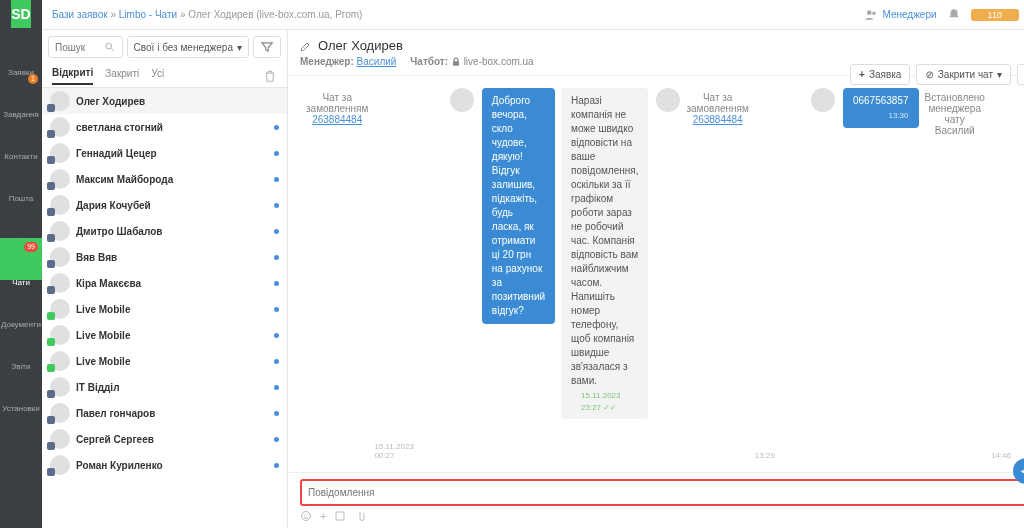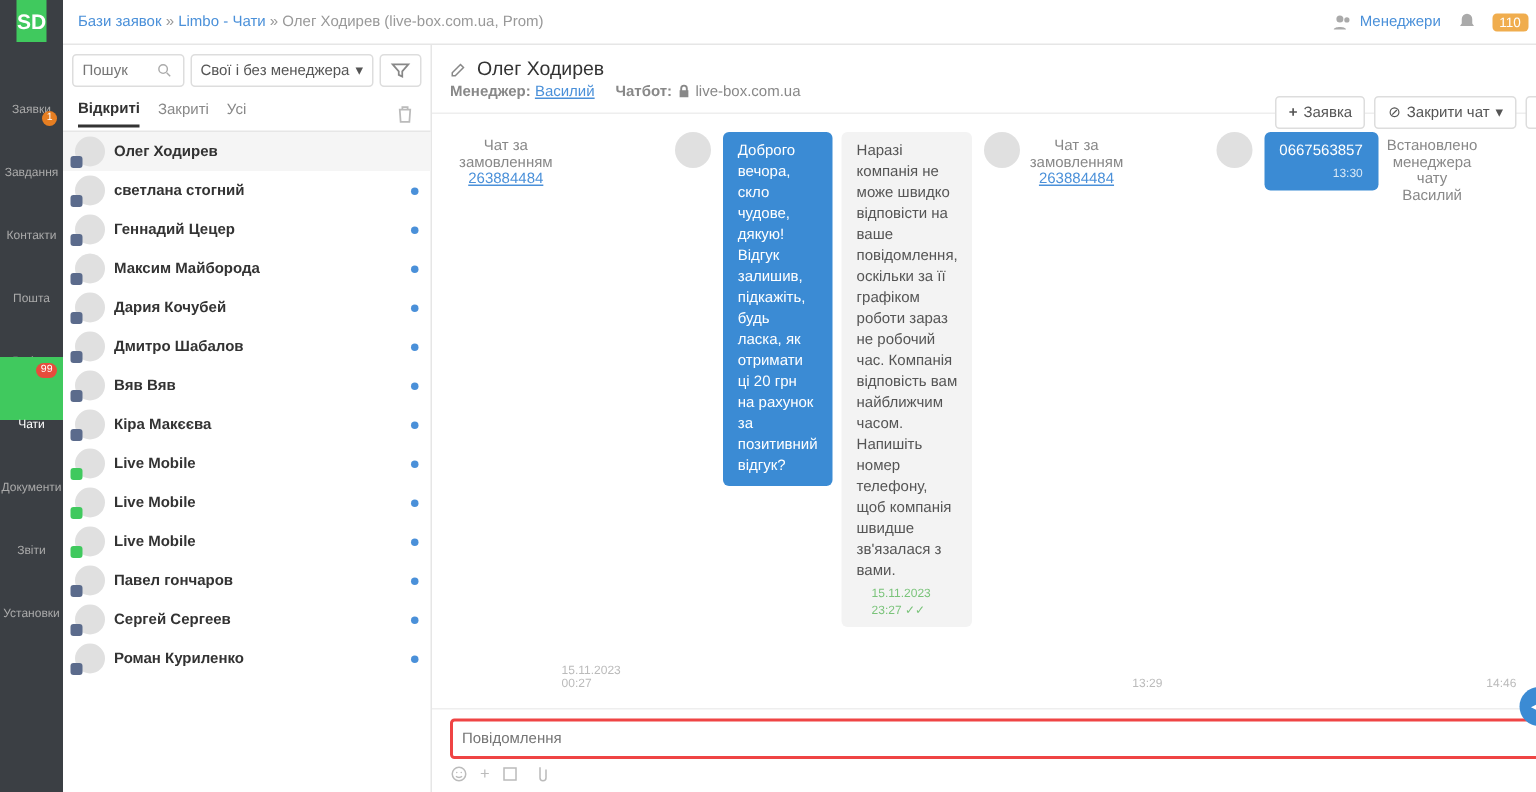--- a/index.html
+++ b/index.html
@@ -11,21 +11,21 @@
 .sidebar-item svg{width:16px;height:16px;fill:#aaa;margin-bottom:2px;}
 .sidebar-item.active{background:#40c95e;color:#fff;}
 .sidebar-item.active svg{fill:#fff;}
 .sidebar-badge{position:absolute;top:4px;right:4px;background:#e67e22;color:#fff;font-size:7px;padding:0 3px;border-radius:6px;line-height:10px;}
 .main{flex:1;display:flex;flex-direction:column;}
 .topbar{height:30px;border-bottom:1px solid #e6e6e6;display:flex;align-items:center;padding:0 10px;font-size:10px;}
 .breadcrumb a{color:#4a90d9;text-decoration:none;}
 .breadcrumb span{color:#999;}
 .topbar-right{margin-left:auto;display:flex;align-items:center;gap:10px;}
 .topbar-right a{color:#4a90d9;text-decoration:none;display:flex;align-items:center;gap:4px;}
-.badge-count{background:#f0ad4e;color:#fff;font-size:9px;padding:1px 5px;border-radius:3px;}
+.badge-count{background:#f0ad4e;color:#fff;font-size:9px;padding:1px 17px;border-radius:3px;}
 .content{flex:1;display:flex;overflow:hidden;}
 .list-panel{width:246px;border-right:1px solid #e6e6e6;display:flex;flex-direction:column;}
 .search-row{display:flex;padding:6px;gap:4px;}
 .search-box{flex:1;display:flex;align-items:center;border:1px solid #ddd;border-radius:3px;padding:3px 6px;background:#fff;}
 .search-box input{border:none;outline:none;width:100%;font-size:10px;}
 .sicon{width:14px;height:14px;fill:#aaa;}
 .filter-btn{border:1px solid #ddd;background:#fff;padding:3px 6px;border-radius:3px;font-size:10px;display:flex;align-items:center;gap:4px;cursor:pointer;}
 .tabs{display:flex;gap:12px;padding:0 10px;border-bottom:1px solid #e6e6e6;height:24px;align-items:center;font-size:10px;}
 .tab{color:#888;cursor:pointer;padding-bottom:5px;}
 .tab.active{color:#333;font-weight:bold;border-bottom:2px solid #333;}
@@ -263,20 +263,27 @@
               <div class="avatar">
                 <div class="avatar-small-dot" style="background:#40c95e"></div>
               </div>
               <span class="chat-name">Live Mobile</span>
               <span class="dot" style="background:#4a90d9"></span>
             </div>
             <div class="chat-item">
               <div class="avatar">
                 <div class="avatar-small-dot" style="background:#5b6b8c"></div>
               </div>
+              <span class="chat-name">IT Відділ</span>
+              <span class="dot" style="background:#4a90d9"></span>
+            </div>
+            <div class="chat-item">
+              <div class="avatar">
+                <div class="avatar-small-dot" style="background:#5b6b8c"></div>
+              </div>
               <span class="chat-name">Павел гончаров</span>
               <span class="dot" style="background:#4a90d9"></span>
             </div>
             <div class="chat-item">
               <div class="avatar">
                 <div class="avatar-small-dot" style="background:#5b6b8c"></div>
               </div>
               <span class="chat-name">Сергей Сергеев</span>
               <span class="dot" style="background:#4a90d9"></span>
             </div>

